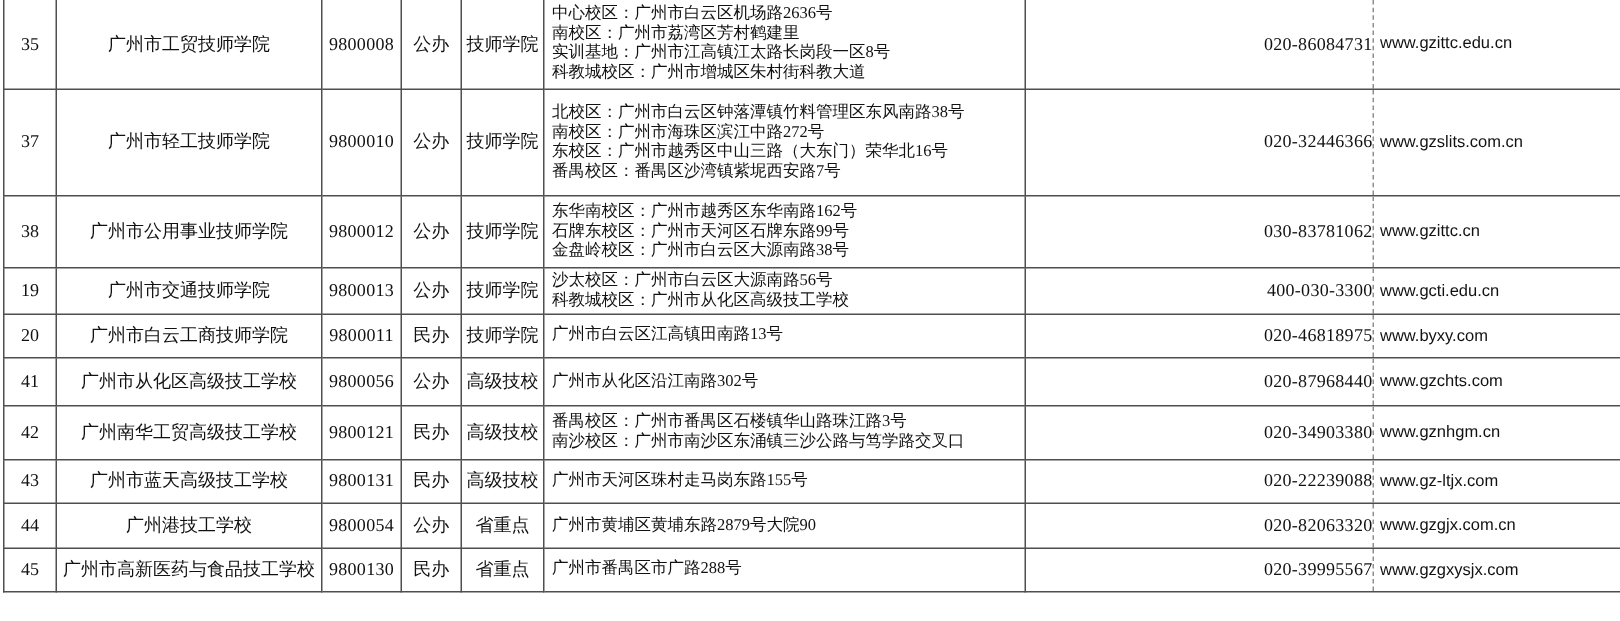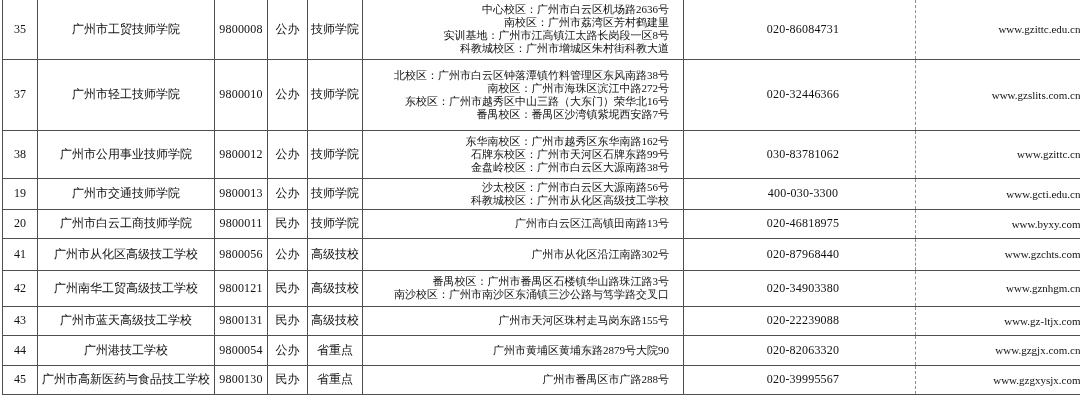--- a/index.html
+++ b/index.html
@@ -35,36 +35,36 @@
   }
   tr td:first-child { border-left: 1px solid #4f4f4f; }
   tr.first-row td { border-top: none; }
   
   tr.page-break td { border-bottom: 1px dashed #8f8f8f; }
   
   td.phone-cell { border-right: 1px dashed #8f8f8f; }
   td.site-cell  { border-right: none; }
 
   td.addr-cell {
-    text-align: right;
+    text-align: left;
     font-size: 11px;
     line-height: 13px;
-    padding: 2px 14px 2px 5px;
+    padding: 2px 3px 2px 5px;
     white-space: pre-line;
     font-family: Liberation Serif, serif;
   }
   td.phone-cell {
-    text-align: center;
+    text-align: right;
     padding-left: 7px;
     letter-spacing: 0.2px;
   }
   td.site-cell {
-    text-align: right;
+    text-align: left;
     padding-left: 4px;
-    font-family: Liberation Serif, serif;
+    font-family: Liberation Sans, sans-serif;
     font-size: 11px;
   }
   td.name-cell { font-size: 12px; }
   td.code-cell { letter-spacing: 0.2px; }
 </style>
 </head>
 <body>
 
 <table class="school-table">
   <colgroup>

